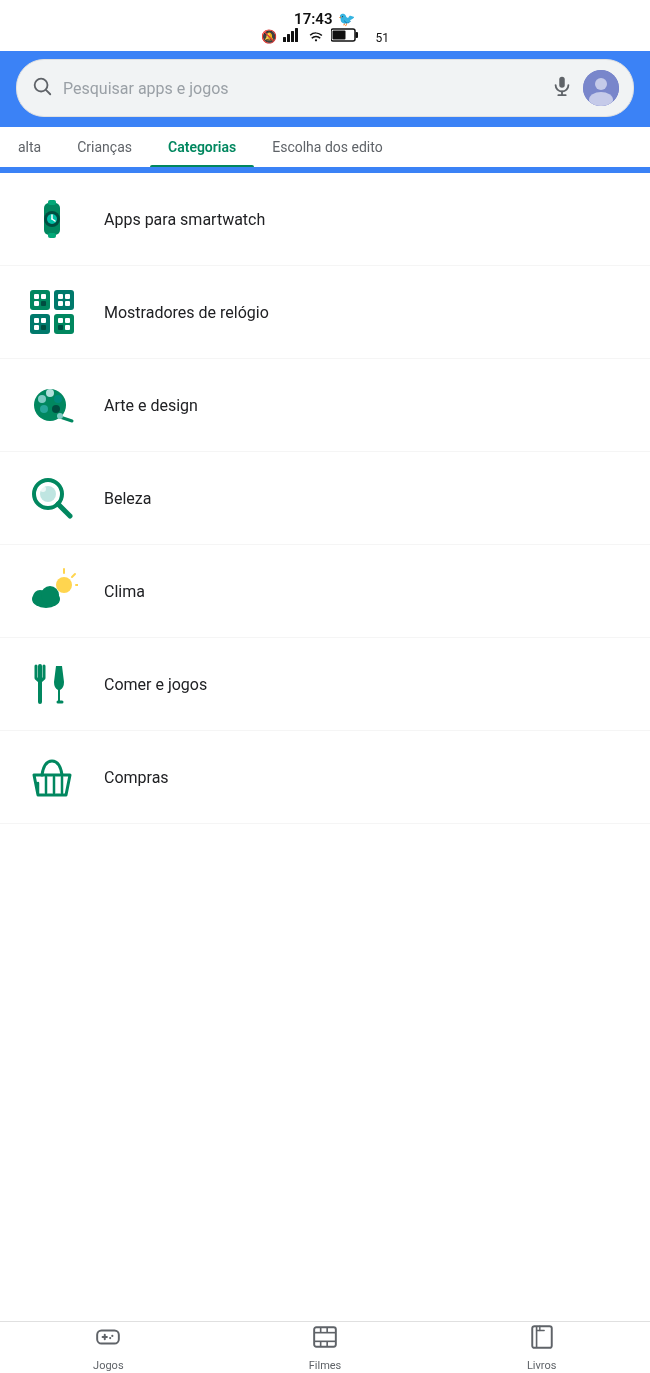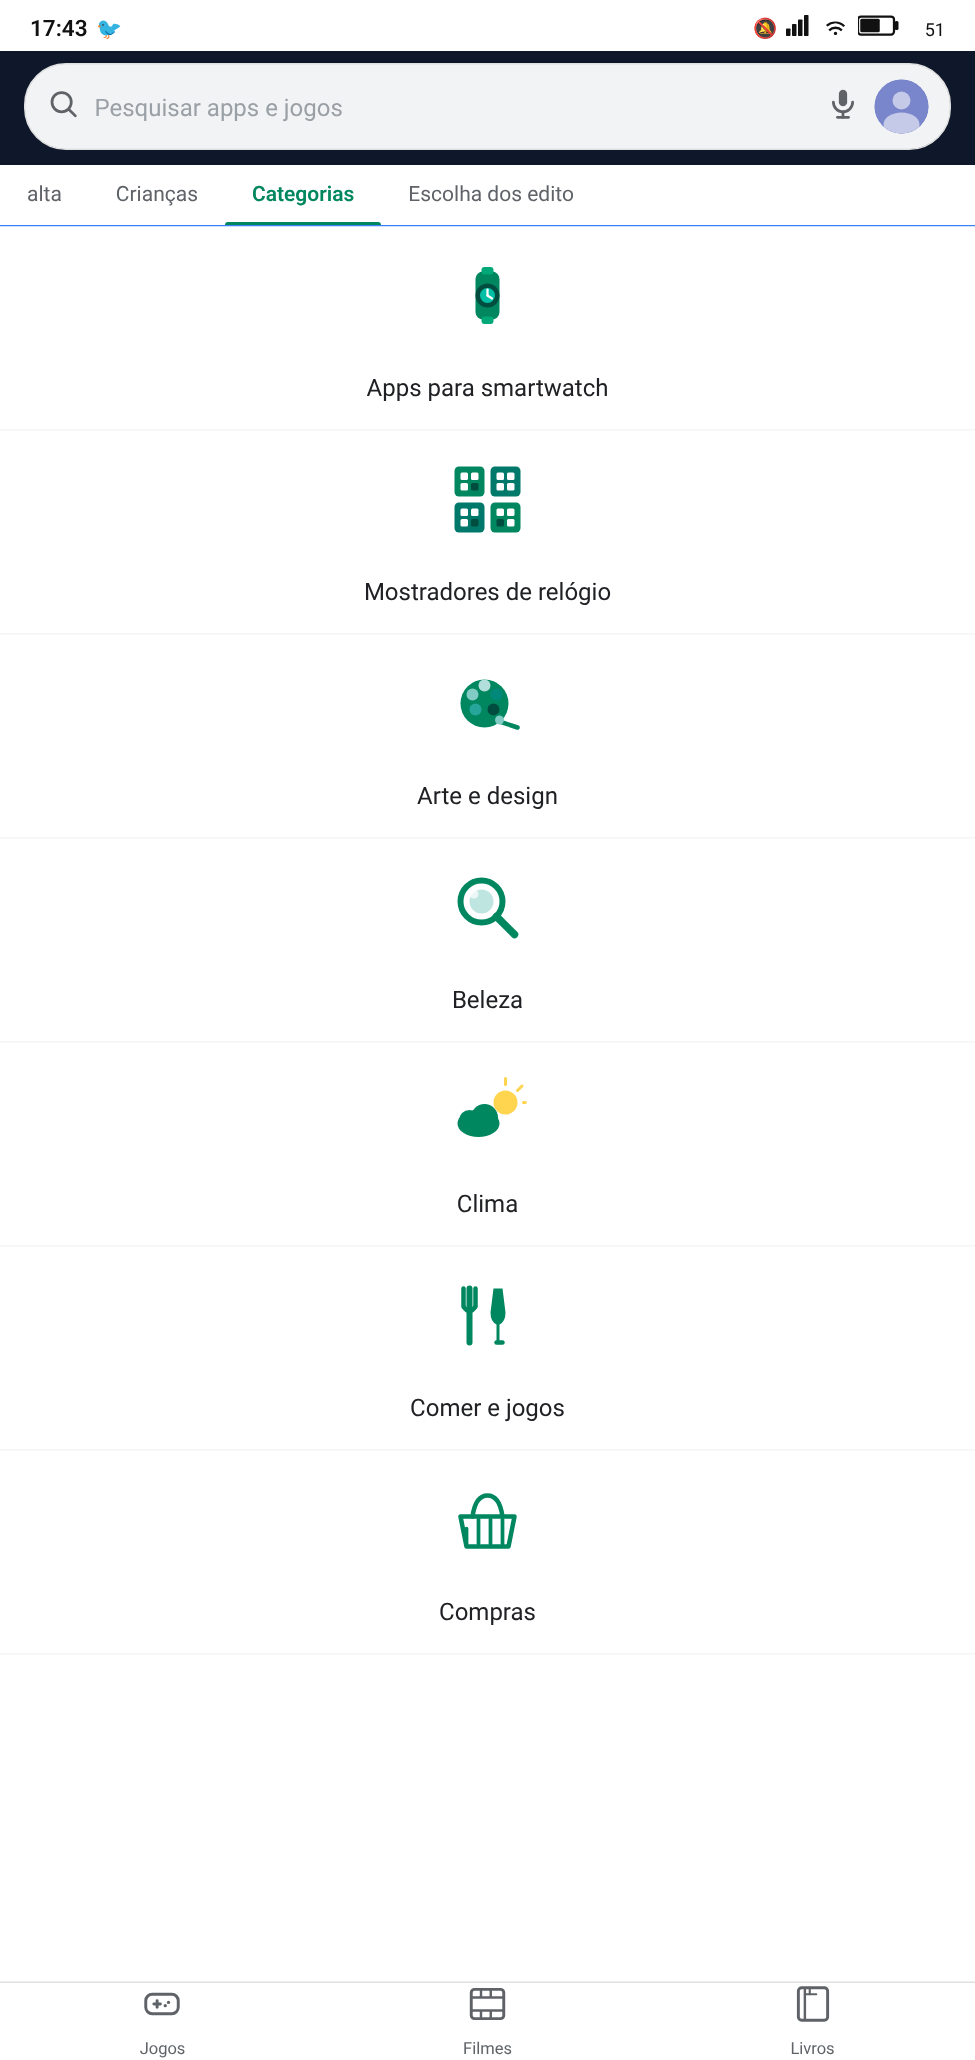--- a/index.html
+++ b/index.html
@@ -14,40 +14,41 @@
       overflow-x: hidden;
     }
 
     
     .status-bar {
       display: flex;
       justify-content: space-between;
       align-items: center;
       padding: 10px 20px 6px;
       background: #fff;
+      flex-direction: column;
     }
     .status-left {
       font-size: 15px;
       font-weight: 600;
       color: #111;
       display: flex;
       align-items: center;
       gap: 6px;
     }
     .status-right {
       display: flex;
       align-items: center;
       gap: 6px;
     }
     .status-icon { font-size: 13px; color: #111; }
 
     
     .search-bar-container {
       padding: 8px 16px 10px;
-      background: #0f172a;
+      background: #3b82f6;
     }
     .search-bar {
       display: flex;
       align-items: center;
       background: #f1f3f4;
       border-radius: 28px;
       padding: 10px 14px;
       gap: 10px;
       border: 1px solid #e0e0e0;
     }
@@ -67,21 +68,21 @@
       overflow: hidden;
       display: flex;
       align-items: center;
       justify-content: center;
     }
     .avatar-circle svg { width: 36px; height: 36px; }
 
     
     .tabs-container {
       display: flex;
-      border-bottom: 1px solid #3b82f6;
+      border-bottom: 6px solid #3b82f6;
       background: #fff;
       overflow-x: auto;
       scrollbar-width: none;
     }
     .tabs-container::-webkit-scrollbar { display: none; }
     .tab-item {
       flex-shrink: 0;
       padding: 12px 18px;
       font-size: 14px;
       color: #5f6368;
@@ -109,21 +110,20 @@
       flex: 1;
       background: #fff;
     }
     .category-item {
       display: flex;
       align-items: center;
       padding: 18px 24px;
       cursor: pointer;
       border-bottom: 1px solid #f5f5f5;
       gap: 24px;
-      flex-direction: column;
     }
     .category-icon {
       width: 56px;
       height: 56px;
       flex-shrink: 0;
       display: flex;
       align-items: center;
       justify-content: center;
     }
     .category-label {

